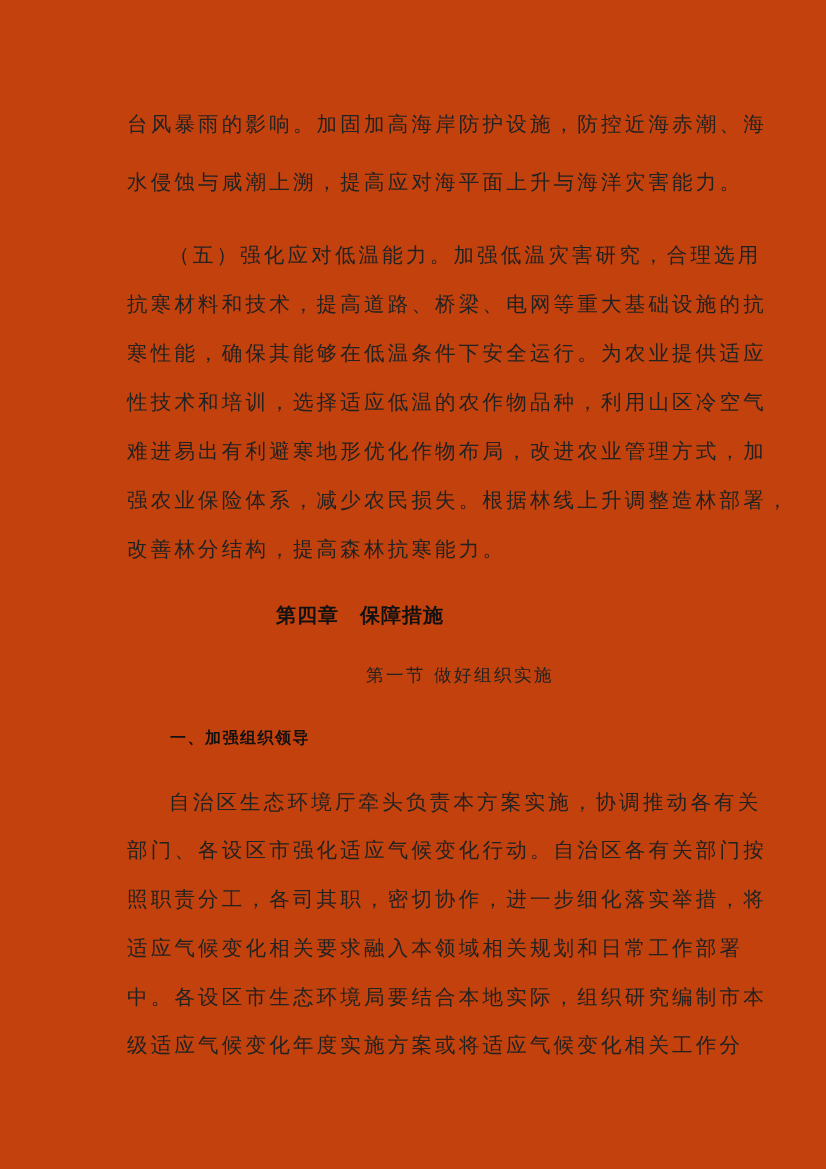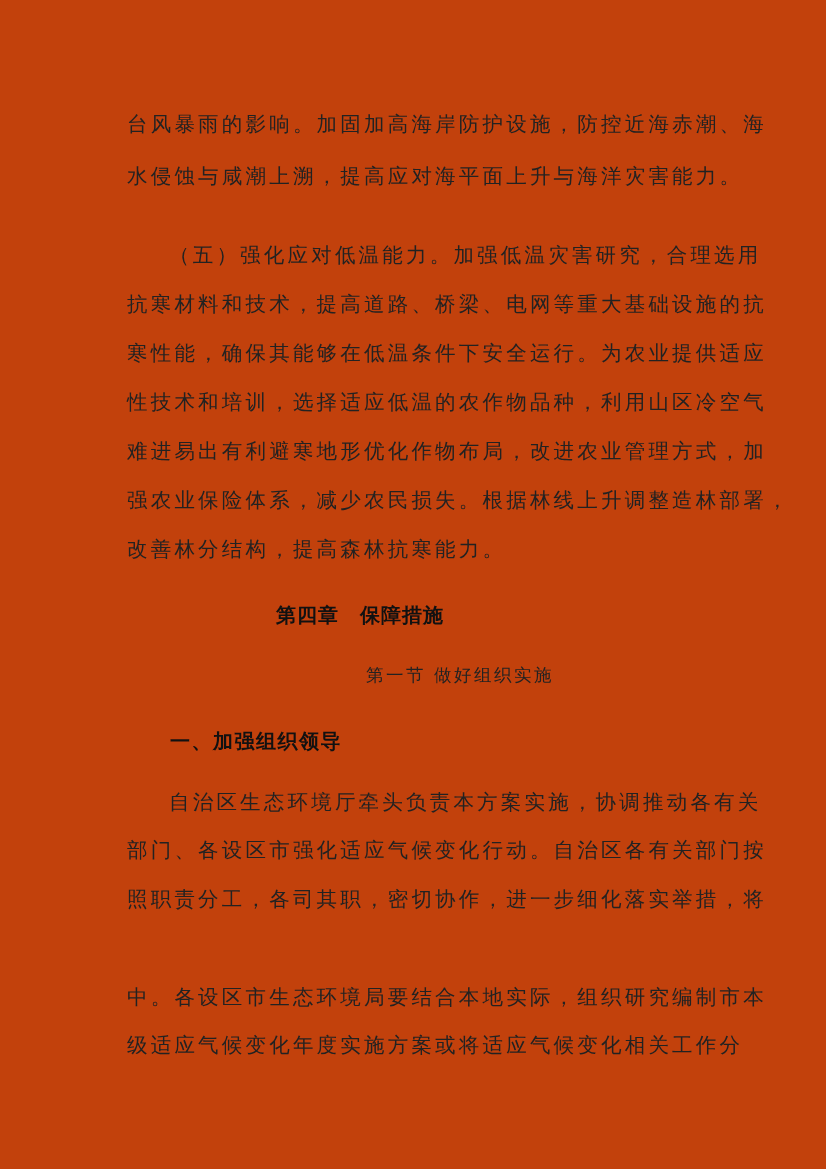--- a/index.html
+++ b/index.html
@@ -50,44 +50,45 @@
       font-size: 17.5px;
       letter-spacing: 2.5px;
       color: #222;
       padding-left: 47px;
     }
     .heading {
       position: absolute;
       left: 170px;
       font-family: "DejaVu Sans", "Liberation Sans", sans-serif;
       font-weight: bold;
-      font-size: 20px;
+      font-size: 16px;
       letter-spacing: 1.5px;
       color: #111;
     }
   </style>
 </head>
 <body>
 
 <div class="page">
 
   <div class="line" style="top:110px">台风暴雨的影响。加固加高海岸防护设施，防控近海赤潮、海</div>
-  <div class="line" style="top:162px">水侵蚀与咸潮上溯，提高应对海平面上升与海洋灾害能力。</div>
+  <div class="line" style="top:168px">水侵蚀与咸潮上溯，提高应对海平面上升与海洋灾害能力。</div>
 
   <div class="line indent" style="top:241px">（五）强化应对低温能力。加强低温灾害研究，合理选用</div>
   <div class="line" style="top:290px">抗寒材料和技术，提高道路、桥梁、电网等重大基础设施的抗</div>
   <div class="line" style="top:388px">性技术和培训，选择适应低温的农作物品种，利用山区冷空气</div>
   <div class="line" style="top:339px">寒性能，确保其能够在低温条件下安全运行。为农业提供适应</div>
   <div class="line" style="top:437px">难进易出有利避寒地形优化作物布局，改进农业管理方式，加</div>
   <div class="line" style="top:486px">强农业保险体系，减少农民损失。根据林线上升调整造林部署，</div>
   <div class="line" style="top:535px">改善林分结构，提高森林抗寒能力。</div>
 
   <div class="chapter" style="top:602px">第四章　保障措施</div>
   <div class="section" style="top:663px">第一节 做好组织实施</div>
   <div class="heading" style="top:728px">一、加强组织领导</div>
 
   <div class="line indent" style="top:788px">自治区生态环境厅牵头负责本方案实施，协调推动各有关</div>
   <div class="line" style="top:836px">部门、各设区市强化适应气候变化行动。自治区各有关部门按</div>
   <div class="line" style="top:885px">照职责分工，各司其职，密切协作，进一步细化落实举措，将</div>
+  <div class="line" style="top:934px">适应气候变化相关要求融入本领域相关规划和日常工作部署</div>
   <div class="line" style="top:983px">中。各设区市生态环境局要结合本地实际，组织研究编制市本</div>
   <div class="line" style="top:1031px">级适应气候变化年度实施方案或将适应气候变化相关工作分</div>
 
 </div>
 
 </body></html>

